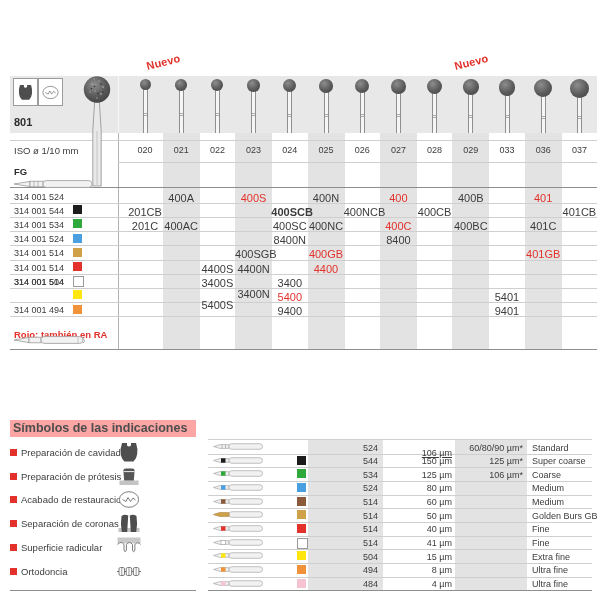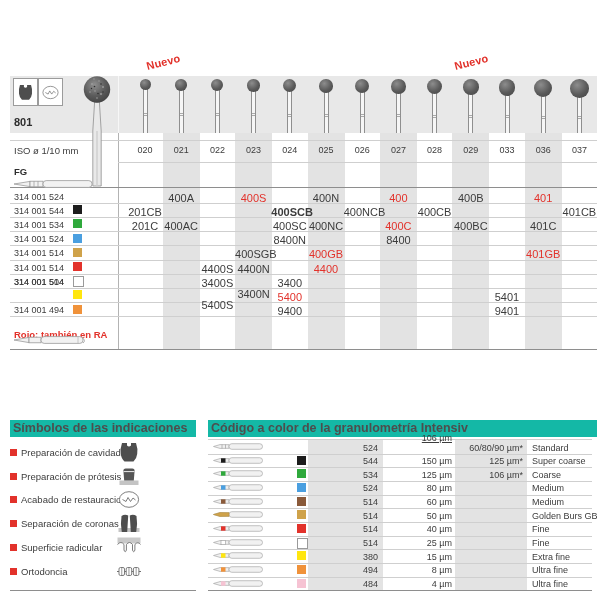--- a/index.html
+++ b/index.html
@@ -24,21 +24,21 @@
   .cell.red{color:#e2322b;}
   .footnote{position:absolute;left:4px;font-size:9.5px;font-weight:bold;color:#e2322b;z-index:2;}
   .sphere{position:absolute;border-radius:50%;z-index:3;
     background:radial-gradient(circle at 38% 32%,#8d8d8d,#5a5a5a 55%,#454545 95%);}
   .stem{position:absolute;width:5px;background:#f6f6f6;border-left:1px solid #8f8f8f;border-right:1px solid #8f8f8f;z-index:2;box-sizing:border-box;}
   .notch{position:absolute;left:0;width:100%;height:3px;border-top:1px solid #aaa;border-bottom:1px solid #aaa;box-sizing:border-box;}
   .banner-divider{position:absolute;width:1px;background:#f7f7f7;z-index:2;}
   .section{position:absolute;top:420px;height:172px;}
   #sym-section{left:10px;width:186px;}
   #grit-section{left:208px;width:389px;}
-  .sec-title{position:absolute;left:0;top:0;right:0;height:17px;background:#14b8a6;
+  .sec-title{position:absolute;left:0;top:0;right:0;height:17px;background:#fca5a5;
     font-size:12.5px;font-weight:bold;color:#4d4d4d;padding:1px 0 0 3px;box-sizing:border-box;white-space:nowrap;}
   .sym-item-label{position:absolute;left:11px;font-size:9.5px;color:#3c3c3c;white-space:nowrap;}
   .sym-bullet{position:absolute;left:0;width:7px;height:7px;background:#e2322b;}
   .sym-iconbox{position:absolute;left:107px;width:24px;height:21px;display:flex;align-items:center;justify-content:center;}
   .leg-stripe{position:absolute;background:#e3e3e3;z-index:0;}
   .leg-text{position:absolute;font-size:9px;color:#3c3c3c;z-index:2;white-space:nowrap;}
   .leg-right{text-align:right;}
   .leg-chip{position:absolute;width:9px;height:9px;z-index:2;}
   .leg-bur{position:absolute;z-index:2;}
   svg{display:block;}
@@ -323,35 +323,34 @@
             <line x1="4.75" y1="6.5" x2="4.75" y2="14.5" stroke="#6f6f6f" stroke-width="0.7"></line>
             <line x1="11.95" y1="6.5" x2="11.95" y2="14.5" stroke="#6f6f6f" stroke-width="0.7"></line>
             <line x1="19.15" y1="6.5" x2="19.15" y2="14.5" stroke="#6f6f6f" stroke-width="0.7"></line>
           </svg>
         </div>
       </div>
     <div class="hline dark" style="left:0;top:170px;width:186px;"></div>
   </div>
 
   <div id="grit-section" class="section">
-    <div class="sec-title">Código a color de la granulometría Intensiv</div>
     <div class="leg-stripe" style="left:100px;top:19px;width:75px;height:151px;"></div>
     <div class="leg-stripe" style="left:247px;top:19px;width:72px;height:151px;"></div>
     <div class="hline" style="left:0;top:19px;width:384px;"></div>
     <div id="legend">
         <div class="leg-bur" style="left: 4px; top: 22px;">
           <svg width="52" height="9" viewBox="0 0 52 9">
             <path d="M1.5,4.5 L8,2.6 L17,2.7 L17,6.3 L8,6.4 Z" fill="#f1f1f1" stroke="#a8a8a8" stroke-width="0.7"></path>
             <rect x="17" y="1.7" width="33.5" height="5.6" rx="2.8" fill="#f1f1f1" stroke="#a8a8a8" stroke-width="0.7"></rect>
             <line x1="10" y1="2.4" x2="10" y2="6.6" stroke="#a8a8a8" stroke-width="0.8"></line>
             <line x1="13.5" y1="2.4" x2="13.5" y2="6.6" stroke="#a8a8a8" stroke-width="0.8"></line>
           </svg>
         </div>
         <div class="leg-text leg-right" style="left: 100px; top: 22.5px; width: 70px;">524</div>
-        <div class="leg-text leg-right" style="left: 177px; top: 13px; width: 67px; text-decoration: underline;">106 µm</div>
+        <div class="leg-text leg-right" style="left: 177px; top: 28px; width: 67px; text-decoration: underline;">106 µm</div>
         <div class="leg-text leg-right" style="left: 247px; top: 22.5px; width: 68px;">60/80/90 µm*</div>
         <div class="leg-text" style="left: 324px; top: 22.5px;">Standard</div>
         <div class="hline" style="left: 0px; top: 33.65px; width: 384px;"></div>
         <div class="leg-bur" style="left: 4px; top: 35.65px;">
           <svg width="52" height="9" viewBox="0 0 52 9">
             <path d="M1.5,4.5 L8,2.6 L17,2.7 L17,6.3 L8,6.4 Z" fill="#f1f1f1" stroke="#a8a8a8" stroke-width="0.7"></path>
             <rect x="17" y="1.7" width="33.5" height="5.6" rx="2.8" fill="#f1f1f1" stroke="#a8a8a8" stroke-width="0.7"></rect>
             <rect x="9" y="2.3" width="4.5" height="4.4" fill="#1c1c1c"></rect>
           </svg>
         </div>
@@ -424,32 +423,32 @@
         <div class="hline" style="left: 0px; top: 115.55px; width: 384px;"></div>
         <div class="leg-bur" style="left: 4px; top: 117.55px;">
           <svg width="52" height="9" viewBox="0 0 52 9">
             <path d="M1.5,4.5 L8,2.6 L17,2.7 L17,6.3 L8,6.4 Z" fill="#f1f1f1" stroke="#a8a8a8" stroke-width="0.7"></path>
             <rect x="17" y="1.7" width="33.5" height="5.6" rx="2.8" fill="#f1f1f1" stroke="#a8a8a8" stroke-width="0.7"></rect>
             <rect x="9" y="2.3" width="4.5" height="4.4" fill="#ffffff" stroke="#9a9a9a" stroke-width="0.6"></rect>
           </svg>
         </div>
         <div class="leg-chip" style="left: 89px; top: 117.55px; background: rgb(255, 255, 255); border: 1px solid rgb(154, 154, 154);"></div>
         <div class="leg-text leg-right" style="left: 100px; top: 118.05px; width: 70px;">514</div>
-        <div class="leg-text leg-right" style="left: 177px; top: 118.05px; width: 67px;">25 µm</div>
+        <div class="leg-text leg-right" style="left: 177px; top: 118.05px; width: 67px;">41 µm</div>
         <div class="leg-text" style="left: 324px; top: 118.05px;">Fine</div>
         <div class="hline" style="left: 0px; top: 129.2px; width: 384px;"></div>
         <div class="leg-bur" style="left: 4px; top: 131.2px;">
           <svg width="52" height="9" viewBox="0 0 52 9">
             <path d="M1.5,4.5 L8,2.6 L17,2.7 L17,6.3 L8,6.4 Z" fill="#f1f1f1" stroke="#a8a8a8" stroke-width="0.7"></path>
             <rect x="17" y="1.7" width="33.5" height="5.6" rx="2.8" fill="#f1f1f1" stroke="#a8a8a8" stroke-width="0.7"></rect>
             <rect x="9" y="2.3" width="4.5" height="4.4" fill="#ffe60f"></rect>
           </svg>
         </div>
         <div class="leg-chip" style="left: 89px; top: 131.2px; background: rgb(255, 230, 15); border: none;"></div>
-        <div class="leg-text leg-right" style="left: 100px; top: 131.7px; width: 70px;">380</div>
+        <div class="leg-text leg-right" style="left: 100px; top: 131.7px; width: 70px;">504</div>
         <div class="leg-text leg-right" style="left: 177px; top: 131.7px; width: 67px;">15 µm</div>
         <div class="leg-text" style="left: 324px; top: 131.7px;">Extra fine</div>
         <div class="hline" style="left: 0px; top: 142.85px; width: 384px;"></div>
         <div class="leg-bur" style="left: 4px; top: 144.85px;">
           <svg width="52" height="9" viewBox="0 0 52 9">
             <path d="M1.5,4.5 L8,2.6 L17,2.7 L17,6.3 L8,6.4 Z" fill="#f1f1f1" stroke="#a8a8a8" stroke-width="0.7"></path>
             <rect x="17" y="1.7" width="33.5" height="5.6" rx="2.8" fill="#f1f1f1" stroke="#a8a8a8" stroke-width="0.7"></rect>
             <rect x="9" y="2.3" width="4.5" height="4.4" fill="#f0923a"></rect>
           </svg>
         </div>

